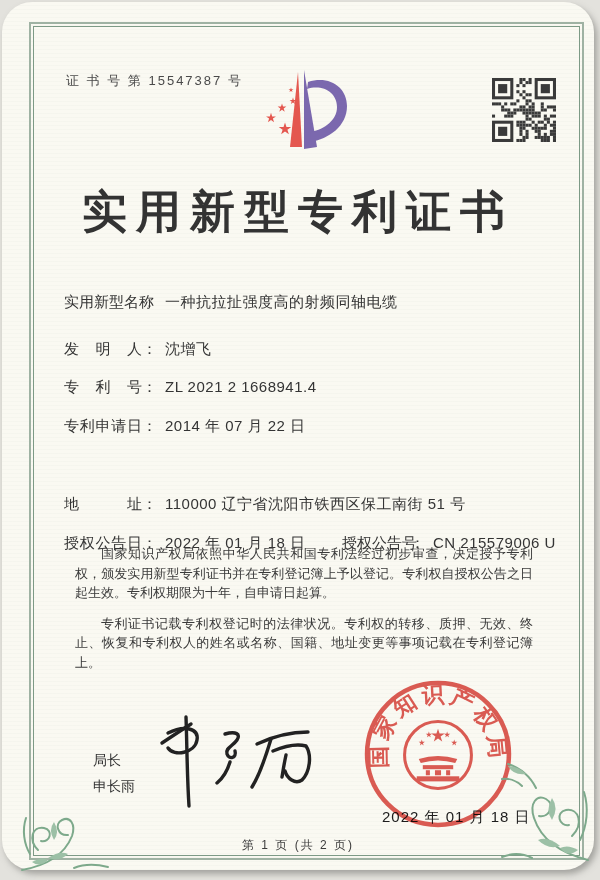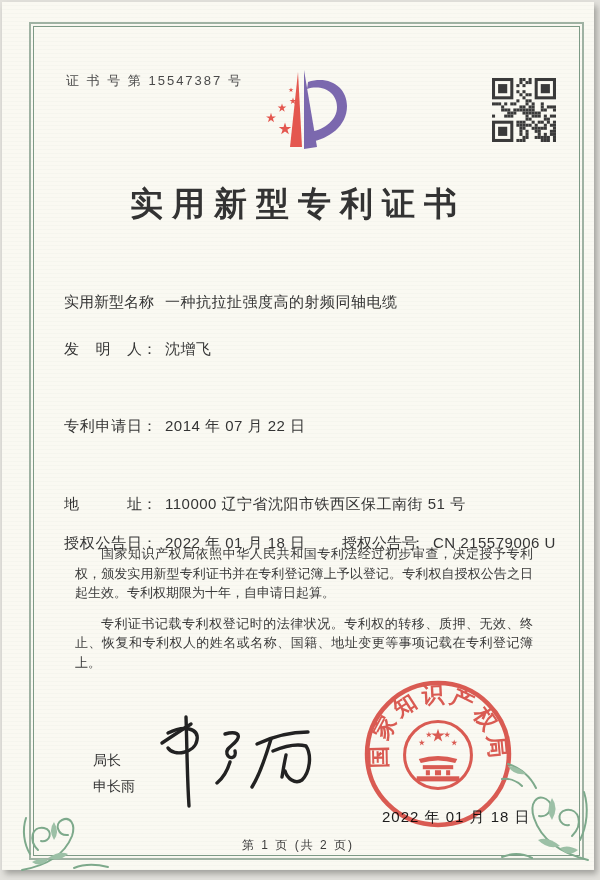--- a/index.html
+++ b/index.html
@@ -1,28 +1,28 @@
 <!DOCTYPE html>
 <html><head>
 <meta charset="utf-8">
 <style>
   html,body{margin:0;padding:0;width:600px;height:880px;overflow:hidden;
     background:#e3e2dd;font-family:"Liberation Sans",sans-serif;}
   .page{position:absolute;left:2px;top:2px;width:592px;height:868px;
     background:#faf9f2;
     background-image:repeating-linear-gradient(0deg,rgba(185,198,183,.07) 0 1px,transparent 1px 4px);
-    box-shadow:3px 4px 6px rgba(100,100,95,.5);}
+    box-shadow:3px 4px 6px rgba(100,100,95,.5);border-radius:30px;}
   
   .frame{position:absolute;left:27px;top:20px;right:10px;bottom:10px;
     border:2px solid #9fb2a3;}
   .frame-inner{position:absolute;inset:2px;border:1px solid #7d9a86;}
   .abs{position:absolute;}
   .cert-no{left:64px;top:70px;font-size:13px;letter-spacing:2px;color:#4a4a4a;}
   .title{left:0;top:180px;width:100%;text-align:center;
-    font-family:"DejaVu Serif",serif;font-size:33px;font-weight:600;
+    font-family:"DejaVu Serif",serif;font-size:45px;font-weight:600;
     letter-spacing:9px;color:#333;}
   .row{position:absolute;left:62px;width:500px;font-size:15px;color:#343434;
     line-height:16px;white-space:nowrap;margin-top:36px;}
   .r0{top:256px}.r1{top:303px}.r2{top:341px}.r3{top:380px}
   .r4{top:419px}.r5{top:458px}.r6{top:497px}
   .lbl{display:inline-block;width:78px;text-align:justify;text-align-last:justify;
     vertical-align:top;}
   .colon{display:inline-block;margin-right:8px;}
   .val{letter-spacing:.5px;}
   .grant-no-group{position:absolute;left:278px;top:0;white-space:nowrap;}
@@ -207,20 +207,23 @@
     </svg>
 
   <div class="abs title">实用新型专利证书</div>
 
   <div class="row r0">
     <span class="lbl">实用新型名称</span><span class="colon">：</span><span class="val">一种抗拉扯强度高的射频同轴电缆</span>
   </div>
   <div class="row r1">
     <span class="lbl">发明人</span><span class="colon">：</span><span class="val">沈增飞</span>
   </div>
+  <div class="row r2">
+    <span class="lbl">专利号</span><span class="colon">：</span><span class="val">ZL 2021 2 1668941.4</span>
+  </div>
   <div class="row r3">
     <span class="lbl">专利申请日</span><span class="colon">：</span><span class="val">2014 年 07 月 22 日</span>
   </div>
   <div class="row r5">
     <span class="lbl">地址</span><span class="colon">：</span><span class="val">110000 辽宁省沈阳市铁西区保工南街 51 号</span>
   </div>
   <div class="row r6">
     <span class="lbl">授权公告日</span><span class="colon">：</span><span class="val">2022 年 01 月 18 日</span>
     <span class="grant-no-group">
       <span class="lbl">授权公告号</span><span class="colon">：</span><span class="val">CN 215579006 U</span>

